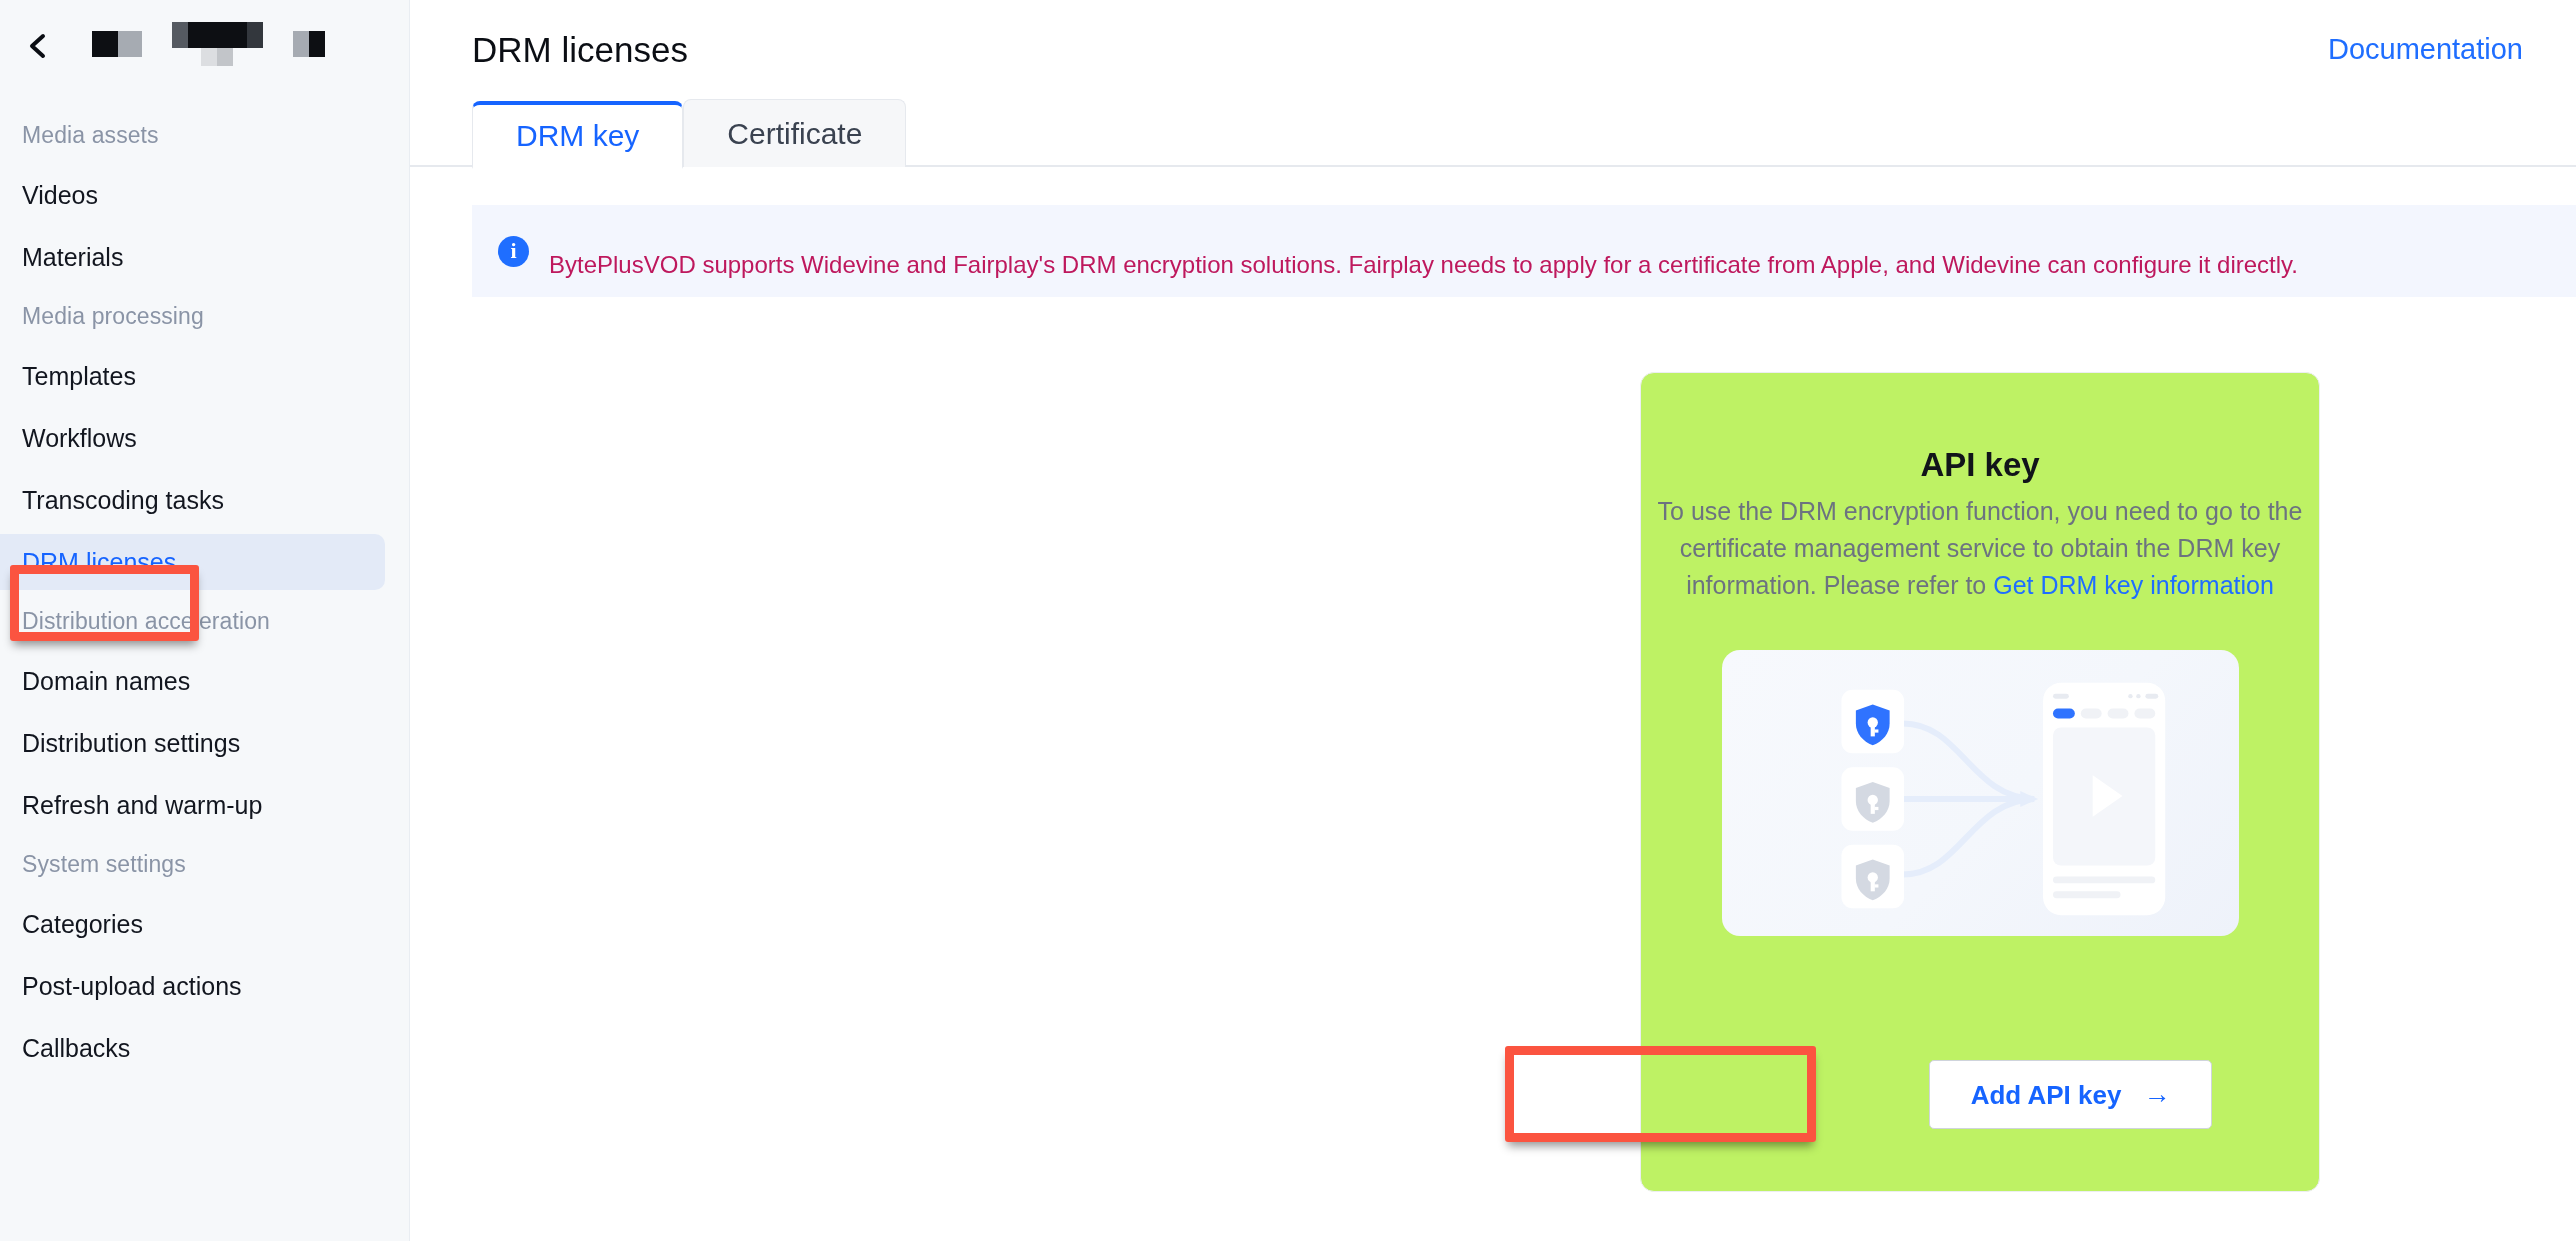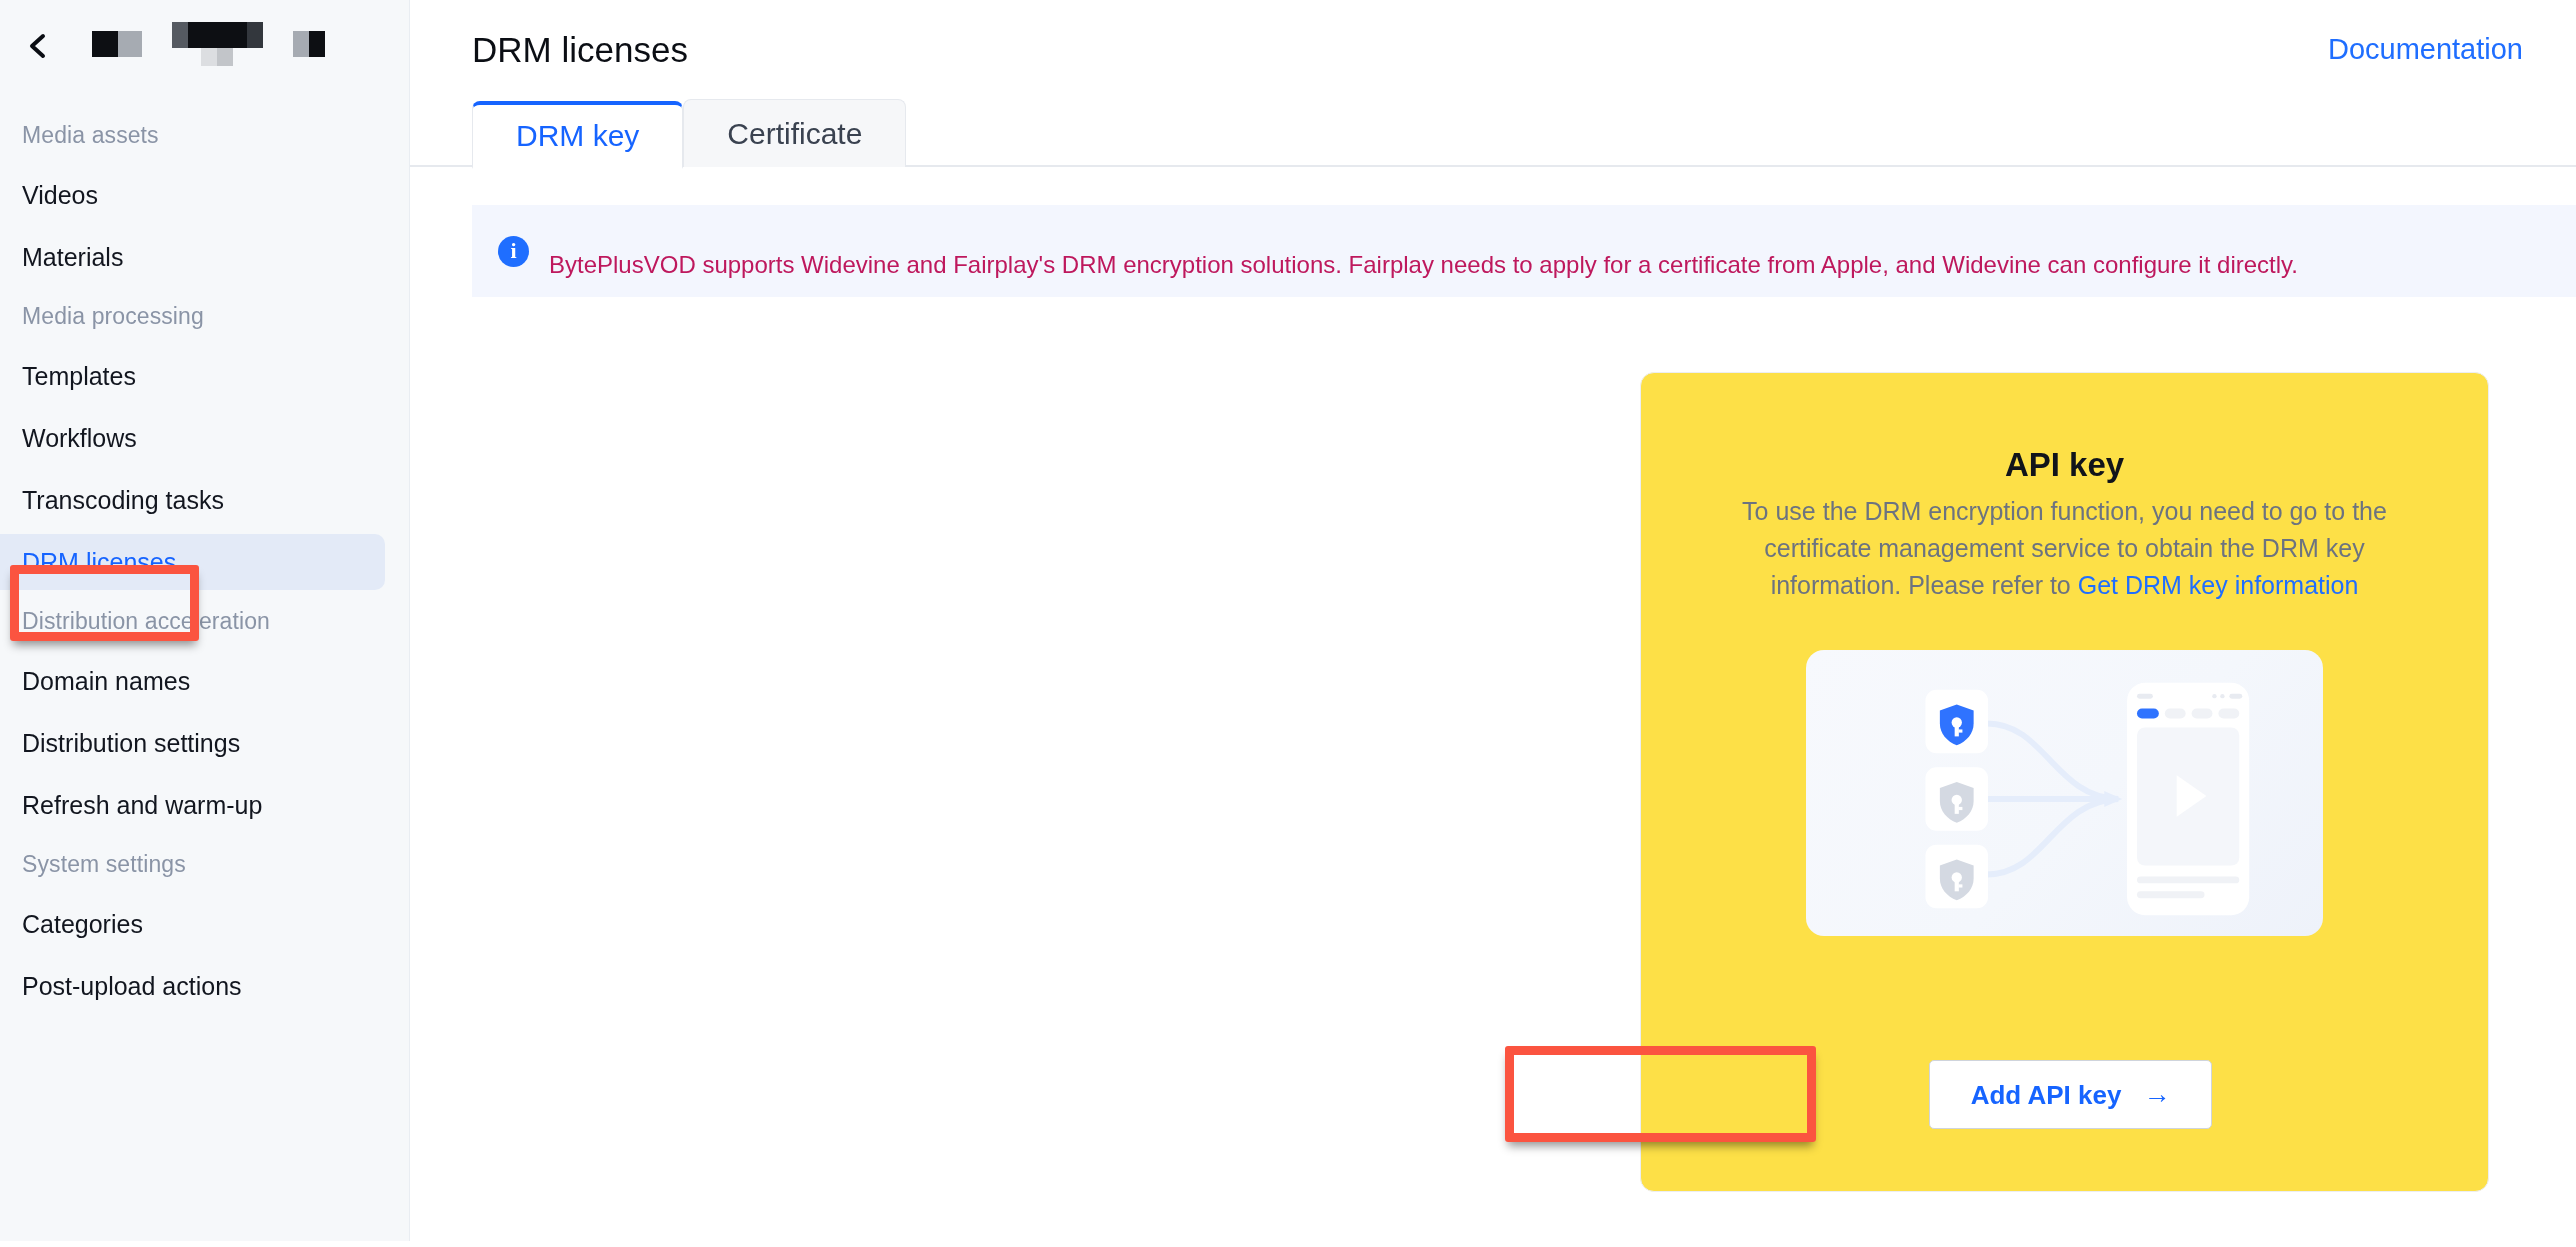--- a/index.html
+++ b/index.html
@@ -159,22 +159,22 @@
     font-size:24px;
     color:#be185d;
     line-height:1.35;
     margin-top:28px;
   }
 
   
   .card {
     position:absolute;
     left:1230px; top:372px;
-    width:849px; height:820px;
-    background:#fde047;
+    width:680px; height:820px;
+    background:#bef264;
     border:1px solid #eceef2;
     border-radius:14px;
     display:flex; flex-direction:column; align-items:center;
   }
   .card-title {
     margin-top:75px;
     font-size:33px;
     font-weight:bold;
     color:#11141a;
     line-height:1;
@@ -281,20 +281,21 @@
       <div class="sb-item active">DRM licenses</div>
 
       <div class="sb-group">Distribution acceleration</div>
       <div class="sb-item">Domain names</div>
       <div class="sb-item">Distribution settings</div>
       <div class="sb-item">Refresh and warm-up</div>
 
       <div class="sb-group">System settings</div>
       <div class="sb-item">Categories</div>
       <div class="sb-item">Post-upload actions</div>
+      <div class="sb-item">Callbacks</div>
     </nav>
   </aside>
 
   <main class="main">
 
     <div class="page-head">
       <h1 class="page-title">DRM licenses</h1>
       <span class="doc-link">Documentation</span>
     </div>
 

